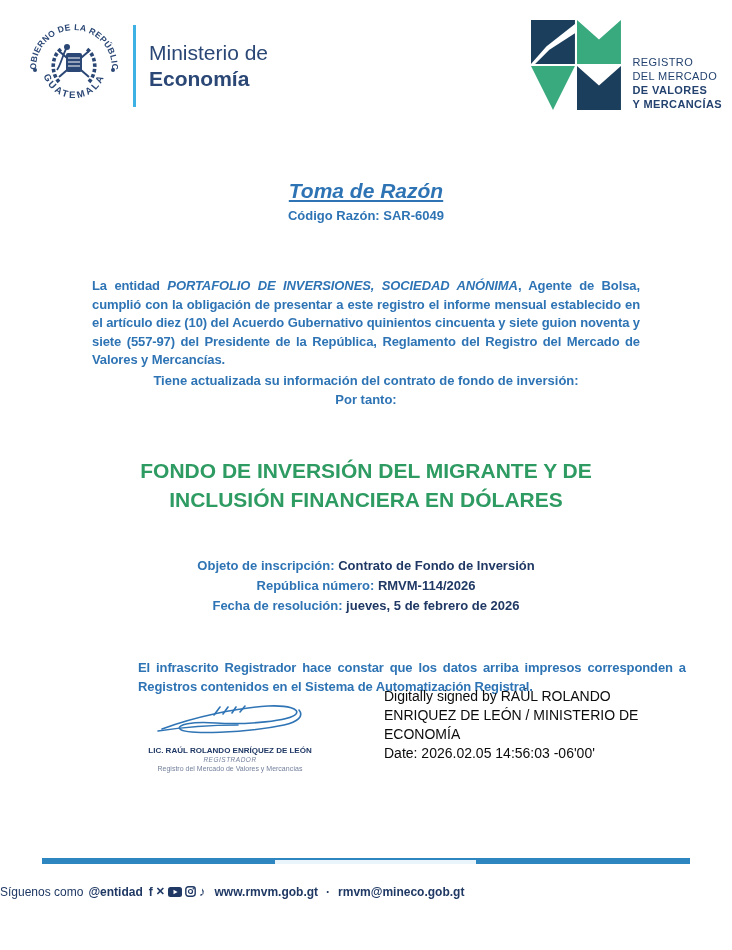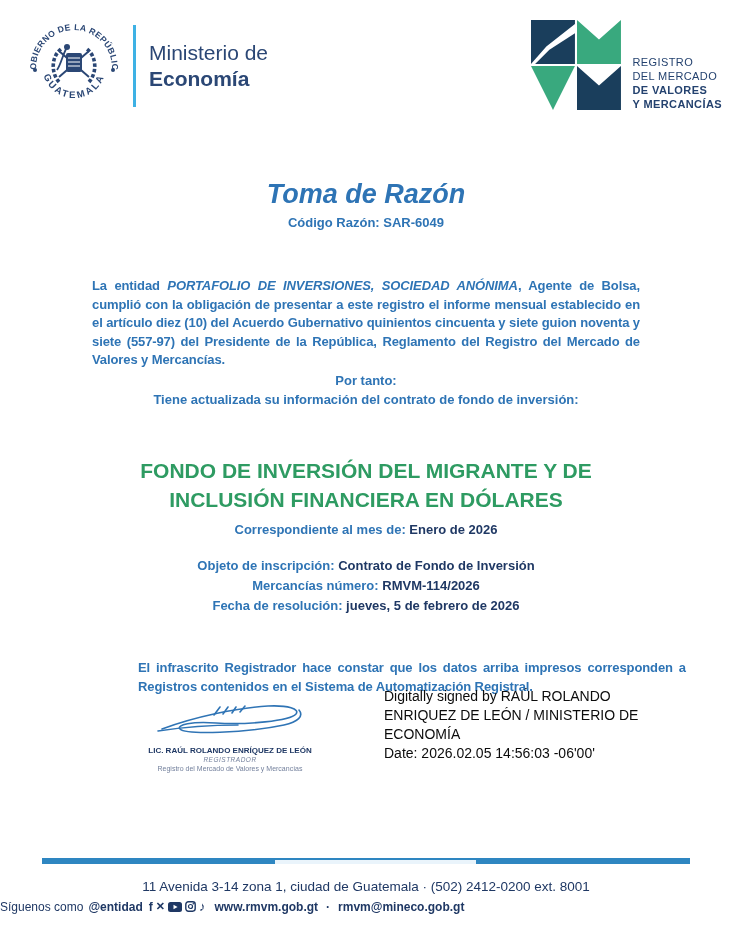--- a/index.html
+++ b/index.html
@@ -11,21 +11,21 @@
   .header{position:absolute;top:20px;left:28px;right:6px;display:flex;justify-content:space-between;align-items:flex-start;}
   .header-left{display:flex;align-items:center;gap:13px;}
   .divider{width:3px;height:82px;background:#3EB1E4;}
   .ministry{font-size:21px;line-height:26px;color:#2B4775;}
   .ministry .m-bold{font-weight:bold;}
   .header-right{display:flex;align-items:flex-end;gap:9px;margin-right:4px;}
   .rmvm-text{font-size:11px;line-height:14px;letter-spacing:.4px;color:#24426F;padding-bottom:1px;}
   .rmvm-text .r-bold{font-weight:bold;}
   
   .title-block{position:absolute;top:179px;left:0;width:100%;text-align:center;}
-  .doc-title{margin:0;font-size:27px;font-weight:bold;font-style:italic;color:#2E74B5;}
+  .doc-title{margin:0;font-size:21px;font-weight:bold;font-style:italic;color:#2E74B5;text-decoration:underline;}
   .doc-code{margin-top:5px;font-size:13px;font-weight:bold;color:#2E74B5;}
   
   .para{position:absolute;left:92px;width:548px;text-align:justify;font-weight:bold;
         color:#2E74B5;font-size:13px;line-height:18.5px;letter-spacing:-0.1px;}
   .para1{top:264px;}
   .entity{font-style:italic;}
   .portanto{position:absolute;top:371px;left:0;width:100%;text-align:center;
         font-weight:bold;color:#2E74B5;font-size:13px;line-height:19px;}
   
   .fund{position:absolute;top:448px;left:0;width:100%;text-align:center;}
@@ -121,39 +121,35 @@
   </div>
 
   <div class="title-block">
     <h1 class="doc-title">Toma de Razón</h1>
     <div class="doc-code">Código Razón: SAR-6049</div>
   </div>
 
   <p class="para para1"><span>La entidad </span><span class="entity">PORTAFOLIO DE INVERSIONES, SOCIEDAD ANÓNIMA</span><span>, Agente de Bolsa, cumplió con la obligación de presentar a este registro el informe mensual establecido en el artículo diez (10) del Acuerdo Gubernativo quinientos cincuenta y siete guion noventa y siete (557-97) del Presidente de la República, Reglamento del Registro del Mercado de Valores y Mercancías.</span></p>
 
   <div class="portanto">
+    <div>Tiene actualizada su información del contrato de fondo de inversión:</div>
     <div>Por tanto:</div>
-    <div>Tiene actualizada su información del contrato de fondo de inversión:</div>
   </div>
 
   <div class="fund">
     <div class="fund-name">FONDO DE INVERSIÓN DEL MIGRANTE Y DE INCLUSIÓN FINANCIERA EN DÓLARES</div>
-    <div class="fund-month">
-      <span class="lbl">Correspondiente al mes de:</span>
-      <span class="val">Enero de 2026</span>
-    </div>
   </div>
 
   <div class="details">
     <div>
       <span class="lbl">Objeto de inscripción:</span>
       <span class="val">Contrato de Fondo de Inversión</span>
     </div>
     <div>
-      <span class="lbl">Mercancías número:</span>
+      <span class="lbl">República número:</span>
       <span class="val">RMVM-114/2026</span>
     </div>
     <div>
       <span class="lbl">Fecha de resolución:</span>
       <span class="val">jueves, 5 de febrero de 2026</span>
     </div>
   </div>
 
   <p class="para attestation">El infrascrito Registrador hace constar que los datos arriba impresos corresponden a Registros contenidos en el Sistema de Automatización Registral.</p>
 
@@ -177,21 +173,20 @@
     <div>Date: 2026.02.05 14:56:03 -06'00'</div>
   </div>
 
   <div class="footer-bar">
     <div class="seg-solid seg1"></div>
     <div class="seg2"></div>
     <div class="seg-solid seg3"></div>
   </div>
 
   <div class="footer-text">
-    <div class="footer-addr">11 Avenida 3-14 zona 1, ciudad de Guatemala · (502) 2412-0200 ext. 8001</div>
     <div class="footer-line2">
       <span>Síguenos como</span>
       <span class="handle">@entidad</span>
       <span class="icons">
         <span class="ic ic-f">f</span>
         <span class="ic ic-x">✕</span>
         <span class="ic">
           <svg width="14" height="10" viewBox="0 0 14 10">
               <rect width="14" height="10" rx="2.5" fill="#1F3864"></rect>
               <path d="M5.5,2.8 L9.6,5 L5.5,7.2 Z" fill="#ffffff"></path>

